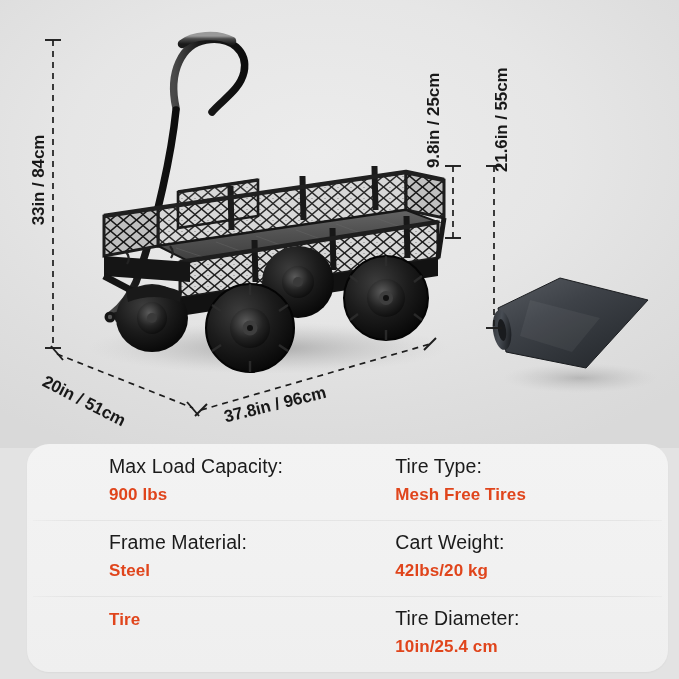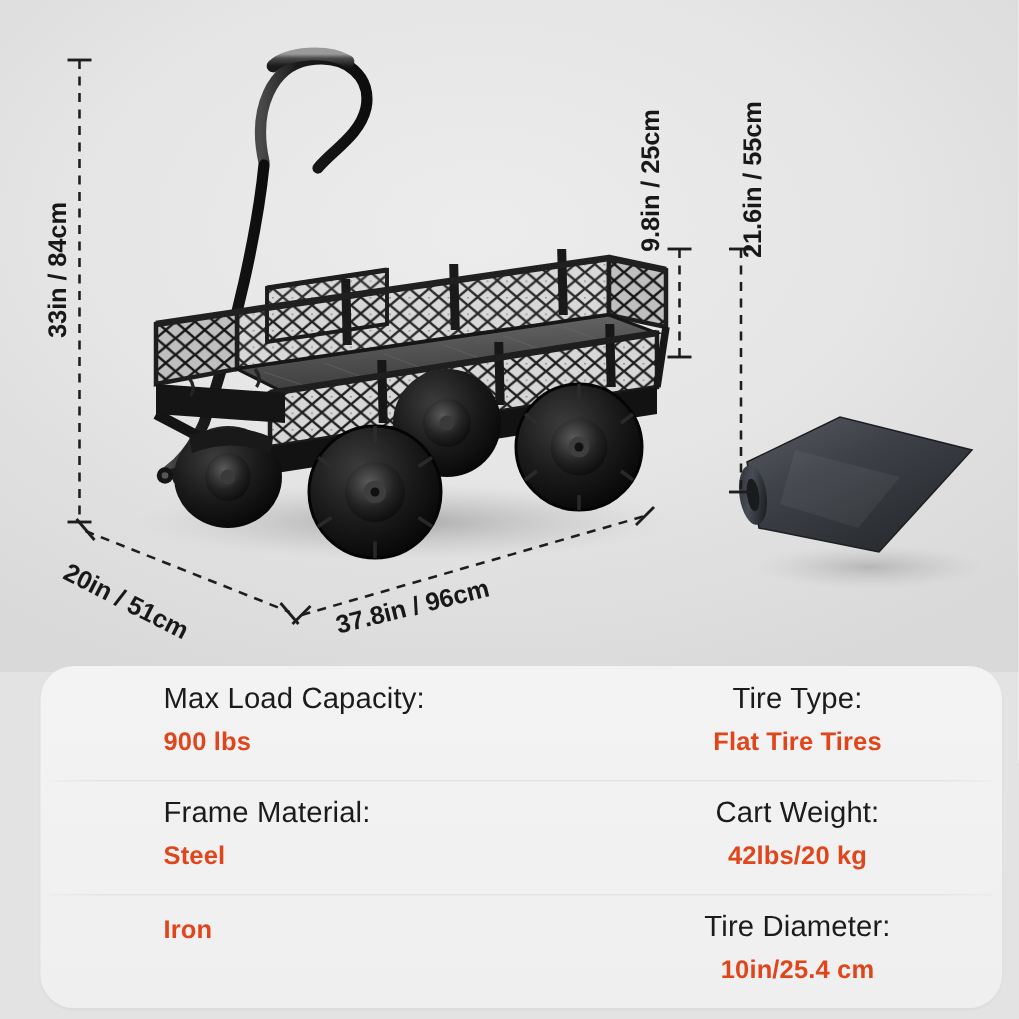--- a/index.html
+++ b/index.html
@@ -67,21 +67,21 @@
   }
   .spec-row + .spec-row::before {
     content: "";
     position: absolute;
     left: 6px; right: 6px; top: 0;
     height: 1px;
     background: linear-gradient(90deg, rgba(0,0,0,0.02) 0%, rgba(0,0,0,0.055) 6%, rgba(0,0,0,0.055) 94%, rgba(0,0,0,0.02) 100%);
   }
 
   .spec-cell { width: 294px; }
-  .spec-cell.right { width: 280px; text-align: center; }
+  .spec-cell.right { width: 280px; }
 
   .spec-label {
     font-size: 19.5px;
     font-weight: 400;
     color: #1b1b1b;
     line-height: 27px;
     letter-spacing: 0.1px;
   }
   .spec-value {
     font-size: 17px;
@@ -330,38 +330,38 @@
 
   <div id="spec-card">
 
     <div class="spec-row">
       <div class="spec-cell">
         <div class="spec-label">Max Load Capacity:</div>
         <div class="spec-value">900 lbs</div>
       </div>
       <div class="spec-cell right">
         <div class="spec-label">Tire Type:</div>
-        <div class="spec-value">Flat Tire Tires</div>
+        <div class="spec-value">Mesh Free Tires</div>
       </div>
     </div>
 
     <div class="spec-row">
       <div class="spec-cell">
         <div class="spec-label">Frame Material:</div>
         <div class="spec-value">Steel</div>
       </div>
       <div class="spec-cell right">
         <div class="spec-label">Cart Weight:</div>
         <div class="spec-value">42lbs/20 kg</div>
       </div>
     </div>
 
     <div class="spec-row">
       <div class="spec-cell">
-        <div class="spec-value">Iron</div>
+        <div class="spec-value">Tire</div>
       </div>
       <div class="spec-cell right">
         <div class="spec-label">Tire Diameter:</div>
         <div class="spec-value">10in/25.4 cm</div>
       </div>
     </div>
 
   </div>
 </div>
 

